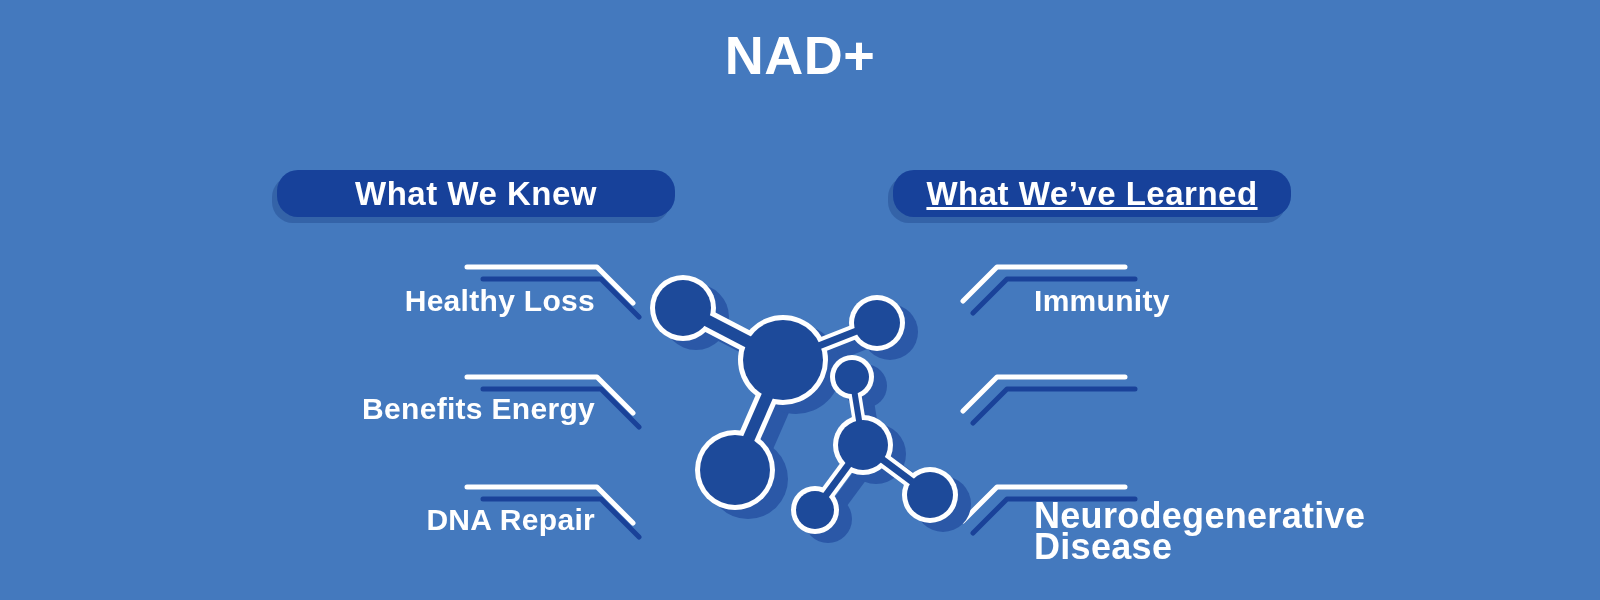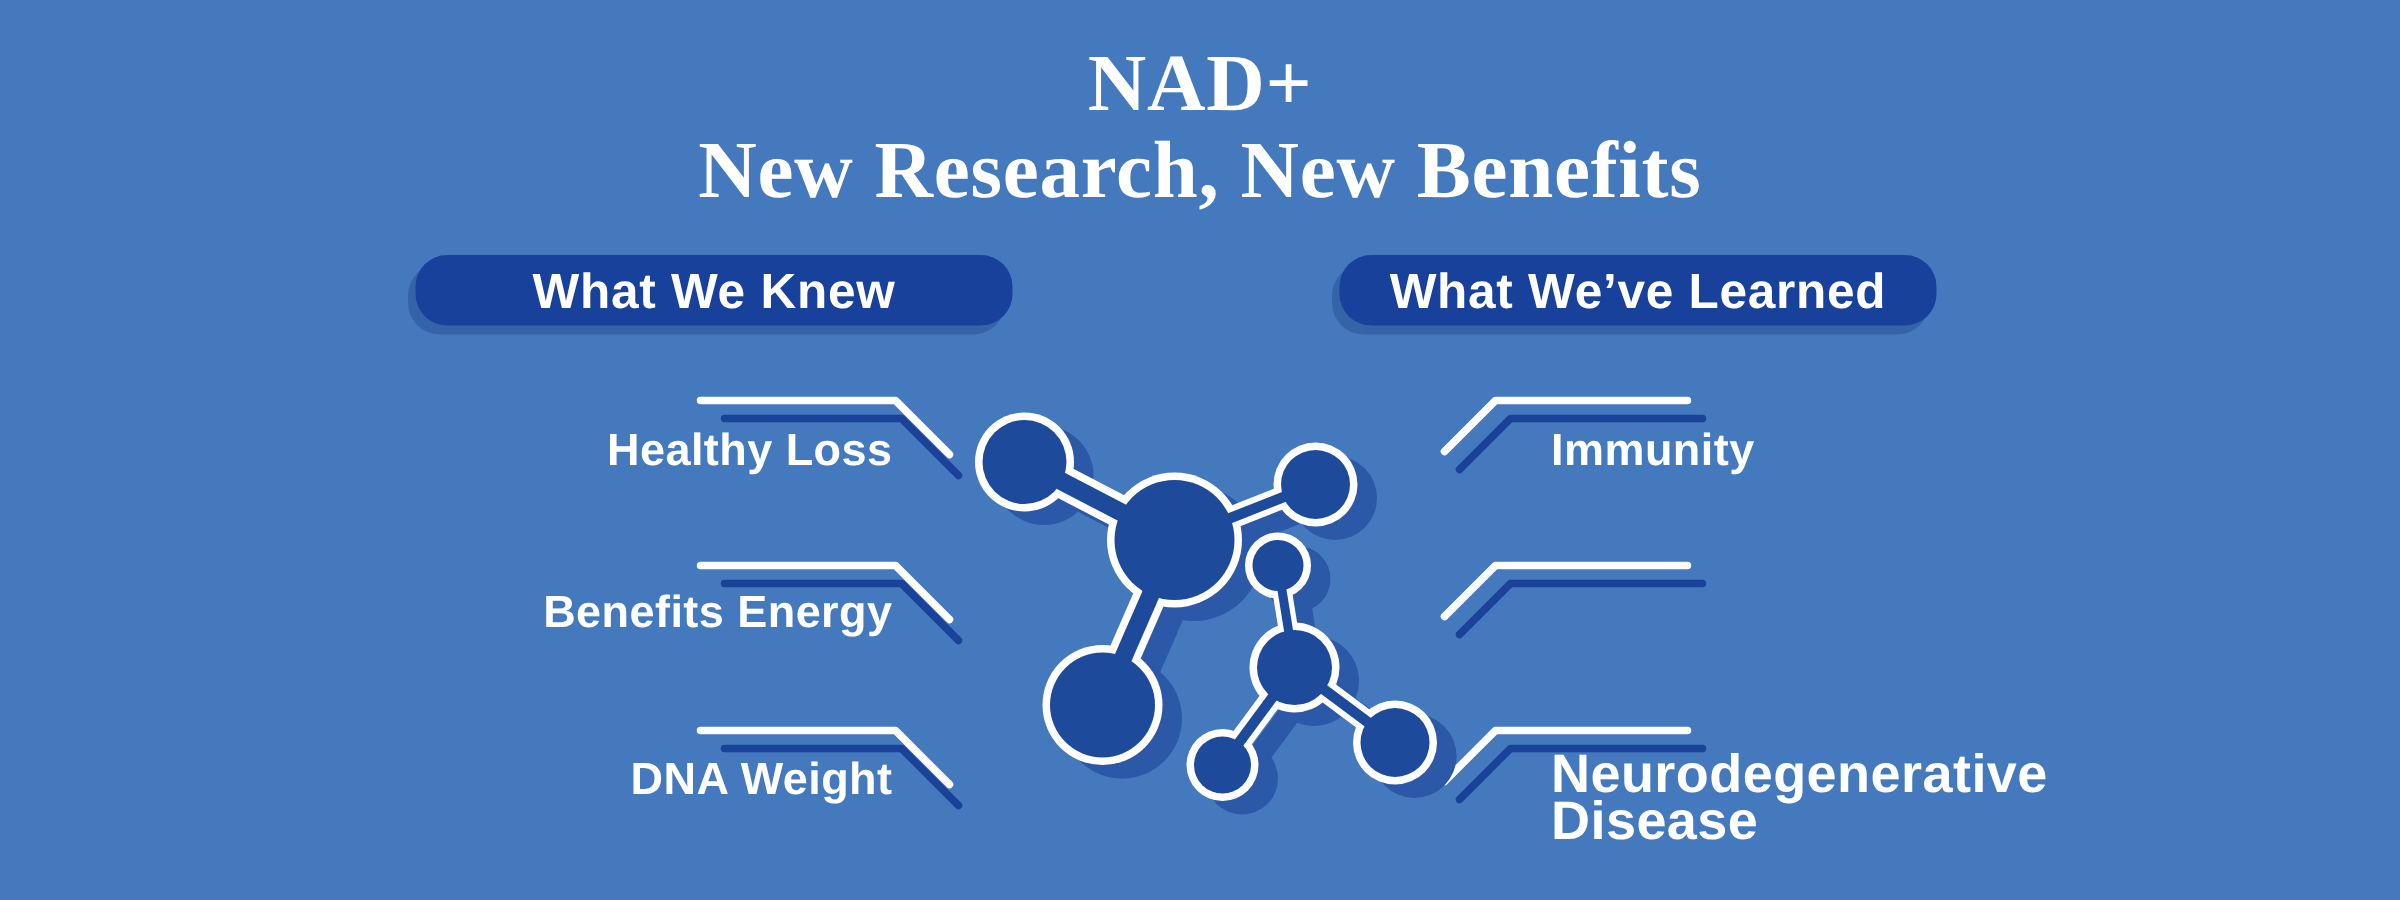--- a/index.html
+++ b/index.html
@@ -12,33 +12,32 @@
     color:#ffffff;
   }
   .title{
     position:absolute;top:26px;left:0;width:100%;
     text-align:center;
     font-weight:700;
     font-size:54px;
     line-height:58px;
     letter-spacing:0.5px;
     color:#ffffff;
-    font-family:Liberation Serif, serif;
   }
   .badge{
     position:absolute;top:170px;height:47px;
     background:#17419a;
     border-radius:21px;
     display:flex;align-items:center;justify-content:center;
     font-weight:700;font-size:33px;letter-spacing:0.5px;
     color:#ffffff;
     box-shadow:-5px 6px 0 0 rgba(18,50,120,0.30);
   }
   .badge.left{left:277px;width:398px;}
-  .badge.right{left:893px;width:398px;}
+  .badge.right{left:893px;width:398px;text-decoration:underline;}
   .svg-layer{position:absolute;left:0;top:0;width:1600px;height:600px;}
   .item{
     position:absolute;
     font-weight:700;
     font-size:30px;
     letter-spacing:0.3px;
     line-height:34px;
     color:#ffffff;
   }
   .item.l{left:295px;width:300px;text-align:right;}
@@ -50,21 +49,20 @@
   .item.r2{top:392px;}
   .item.r3{top:500px;font-size:36px;line-height:31px;}
 </style>
 </head>
 <body>
 
 <div class="poster">
 
   <div class="title">
     <div>NAD+</div>
-    <div>New Research, New Benefits</div>
   </div>
 
   <div class="badge left">
     <span>What We Knew</span>
   </div>
   <div class="badge right">
     <span>What We’ve Learned</span>
   </div>
 
   <svg class="svg-layer" viewBox="0 0 1600 600">
@@ -146,18 +144,18 @@
         <circle cx="852" cy="377" r="17"></circle>
         <circle cx="863" cy="445" r="25"></circle>
         <circle cx="815" cy="510" r="19"></circle>
         <circle cx="930" cy="495" r="23"></circle>
       </g>
     </g>
   </svg>
 
   <div class="item l l1">Healthy Loss</div>
   <div class="item l l2">Benefits Energy</div>
-  <div class="item l l3">DNA Weight</div>
+  <div class="item l l3">DNA Repair</div>
 
   <div class="item r r1">Immunity</div>
   <div class="item r r3">Neurodegenerative Disease</div>
 
 </div>
 
 </body></html>

